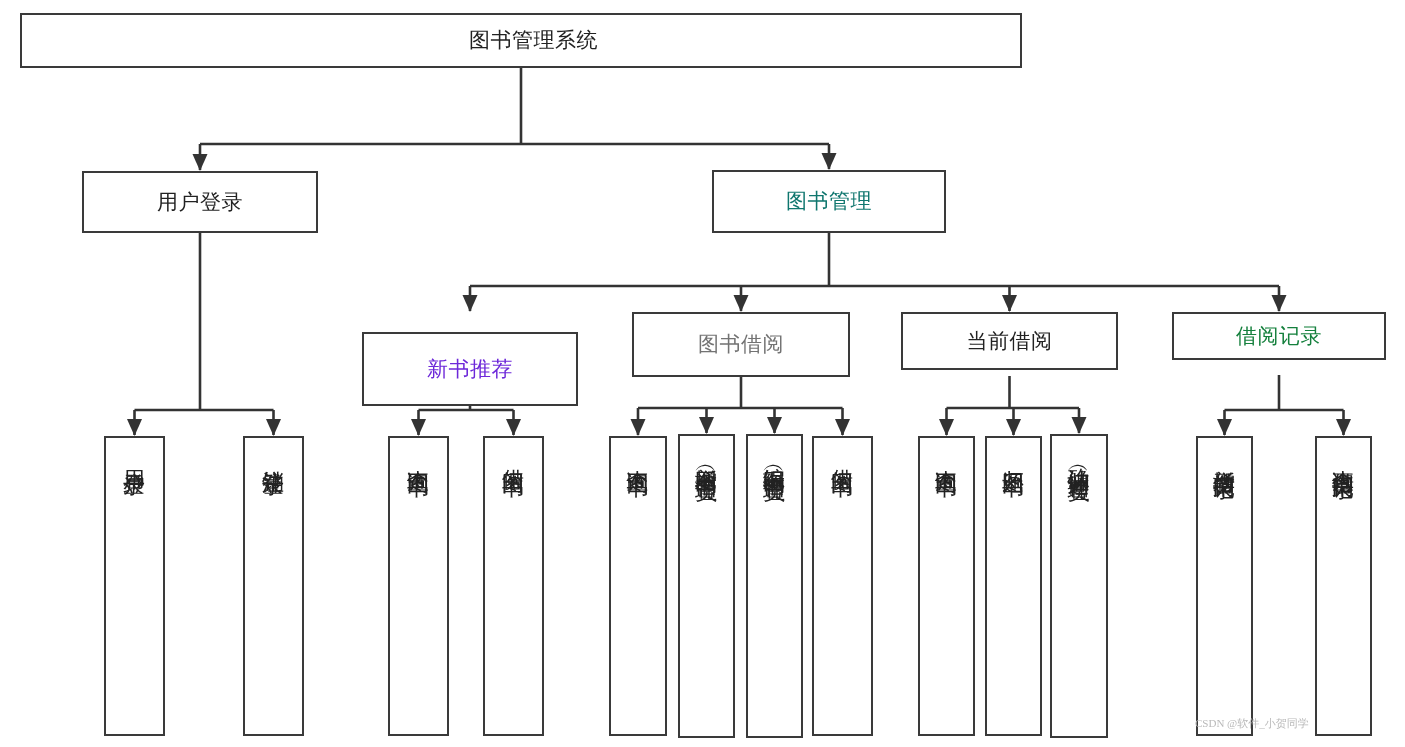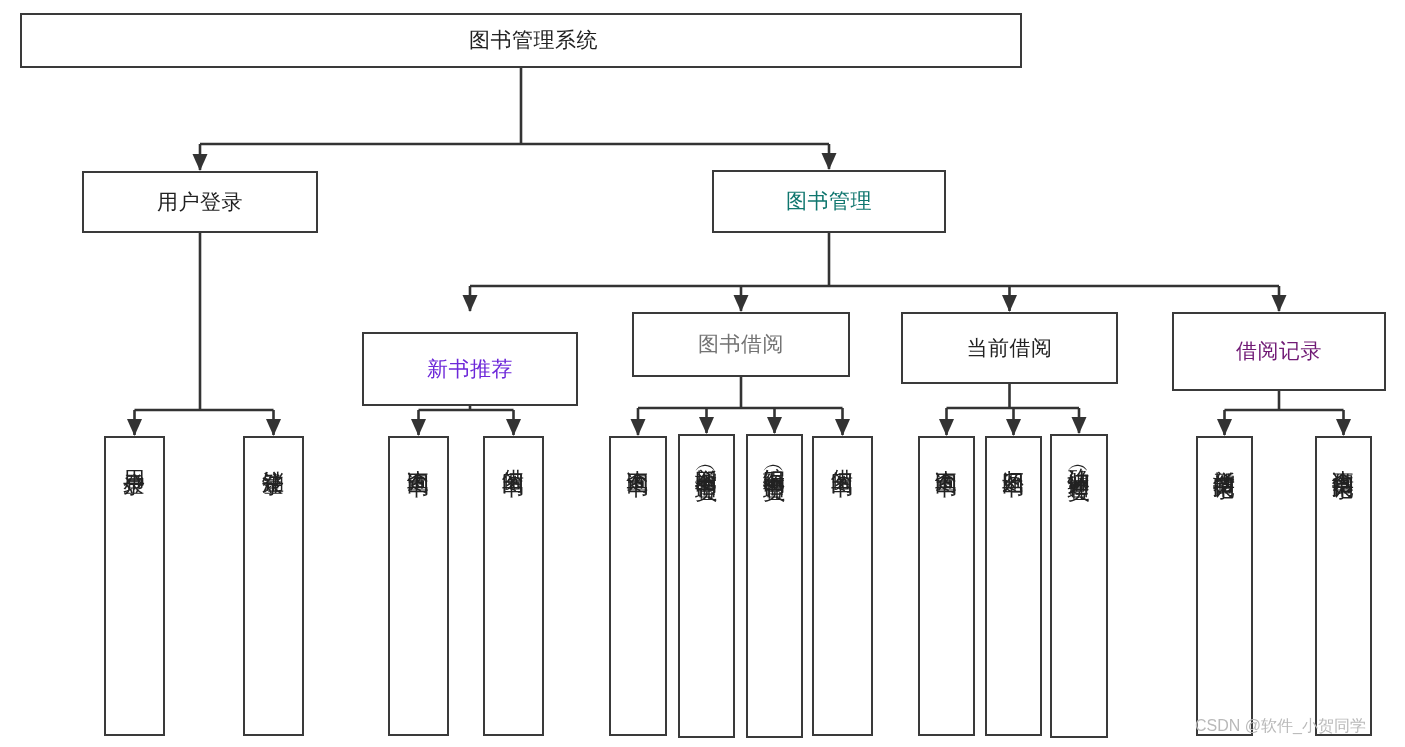--- a/index.html
+++ b/index.html
@@ -52,23 +52,23 @@
   .node.vert .label {
     writing-mode: vertical-rl;
     text-orientation: upright;
     font-size: 22px;
     line-height: 1.05;
     letter-spacing: 2px;
   }
   #watermark {
     position: absolute;
     color: #b9b9b9;
-    font-size: 16px;
+    font-size: 11px;
     white-space: nowrap;
-    font-family: Liberation Sans, sans-serif;
+    font-family: Liberation Serif, serif;
   }
 </style>
 </head>
 <body>
 
 <div id="canvas" style="background: rgb(255, 255, 255);">
   <svg id="edges" viewBox="0 0 1405 747">
       <line x1="521" y1="68" x2="521" y2="144" stroke="#333333" stroke-width="2.6"></line>
       <line x1="200" y1="144" x2="829" y2="144" stroke="#333333" stroke-width="2.6"></line>
       <line x1="200" y1="144" x2="200" y2="170" stroke="#333333" stroke-width="2.6"></line>
@@ -131,24 +131,24 @@
       </div>
       <div class="node horiz" style="left: 712px; top: 170px; width: 234px; height: 63px; border-color: rgb(58, 58, 58); color: #0f766e;">
         <span class="label">图书管理</span>
       </div>
       <div class="node horiz" style="left: 362px; top: 312px; width: 216px; height: 74px; border-color: rgb(58, 58, 58); color: #6d28d9; margin-top: 20px;">
         <span class="label">新书推荐</span>
       </div>
       <div class="node horiz" style="left: 632px; top: 312px; width: 218px; height: 65px; border-color: rgb(58, 58, 58); color: #737373;">
         <span class="label">图书借阅</span>
       </div>
-      <div class="node horiz" style="left: 901px; top: 312px; width: 217px; height: 72px; border-color: rgb(58, 58, 58); color: rgb(34, 34, 34); align-items: center;">
+      <div class="node horiz" style="left: 901px; top: 312px; width: 217px; height: 58px; border-color: rgb(58, 58, 58); color: rgb(34, 34, 34); align-items: center;">
         <span class="label">当前借阅</span>
       </div>
-      <div class="node horiz" style="left: 1172px; top: 312px; width: 214px; height: 79px; border-color: rgb(58, 58, 58); color: #701a75;">
+      <div class="node horiz" style="left: 1172px; top: 312px; width: 214px; height: 48px; border-color: rgb(58, 58, 58); color: #15803d;">
         <span class="label">借阅记录</span>
       </div>
       <div class="node vert" style="left: 104px; top: 436px; width: 61px; height: 300px; border-color: rgb(58, 58, 58); color: rgb(34, 34, 34);">
         <span class="label">用户登录</span>
       </div>
       <div class="node vert" style="left: 243px; top: 436px; width: 61px; height: 300px; border-color: rgb(58, 58, 58); color: rgb(34, 34, 34);">
         <span class="label">注销登录</span>
       </div>
       <div class="node vert" style="left: 388px; top: 436px; width: 61px; height: 300px; border-color: rgb(58, 58, 58); color: rgb(34, 34, 34);">
         <span class="label">查询图书</span>

